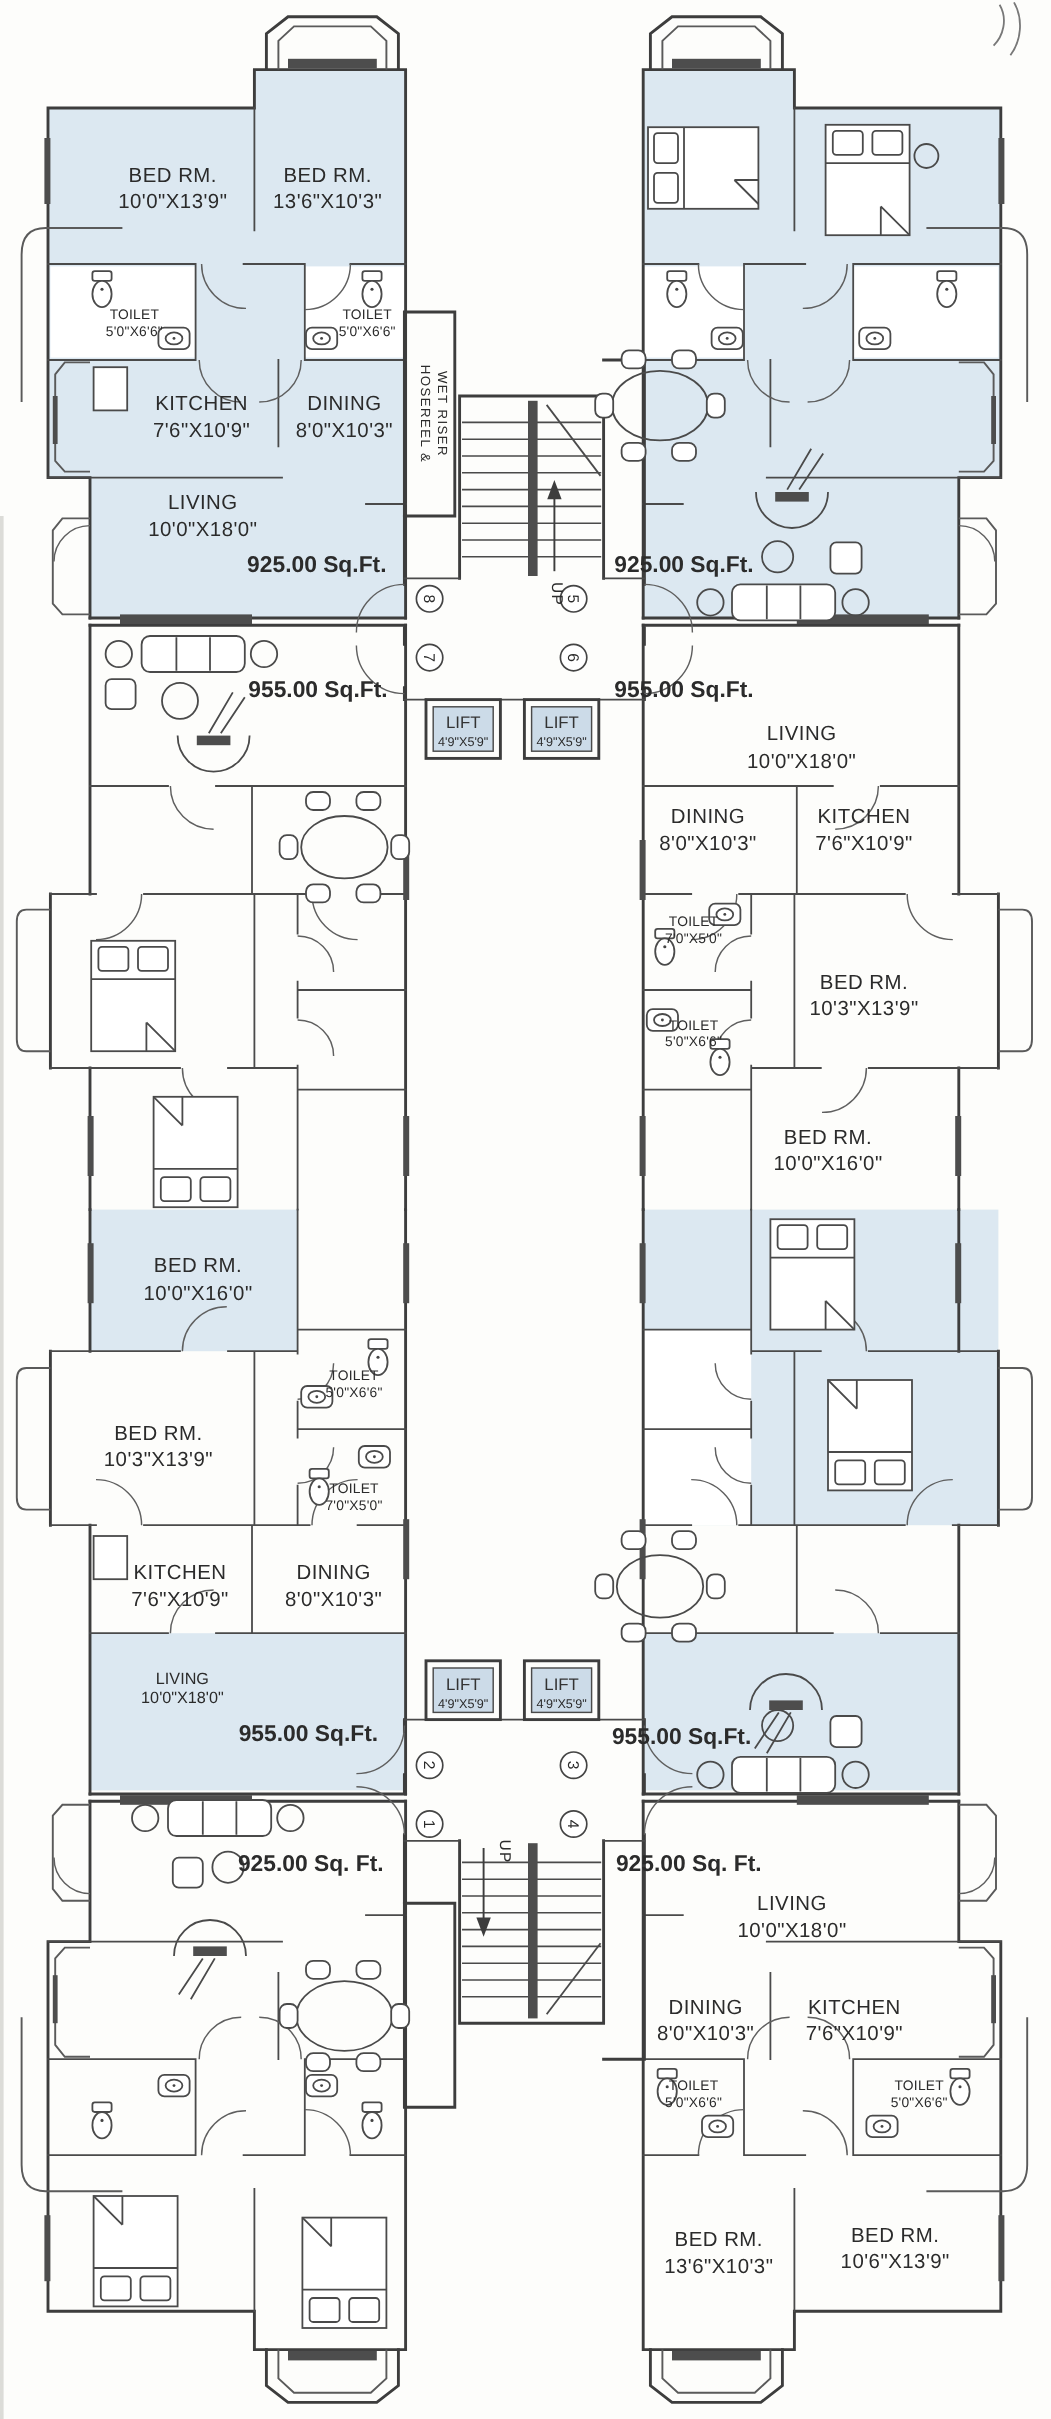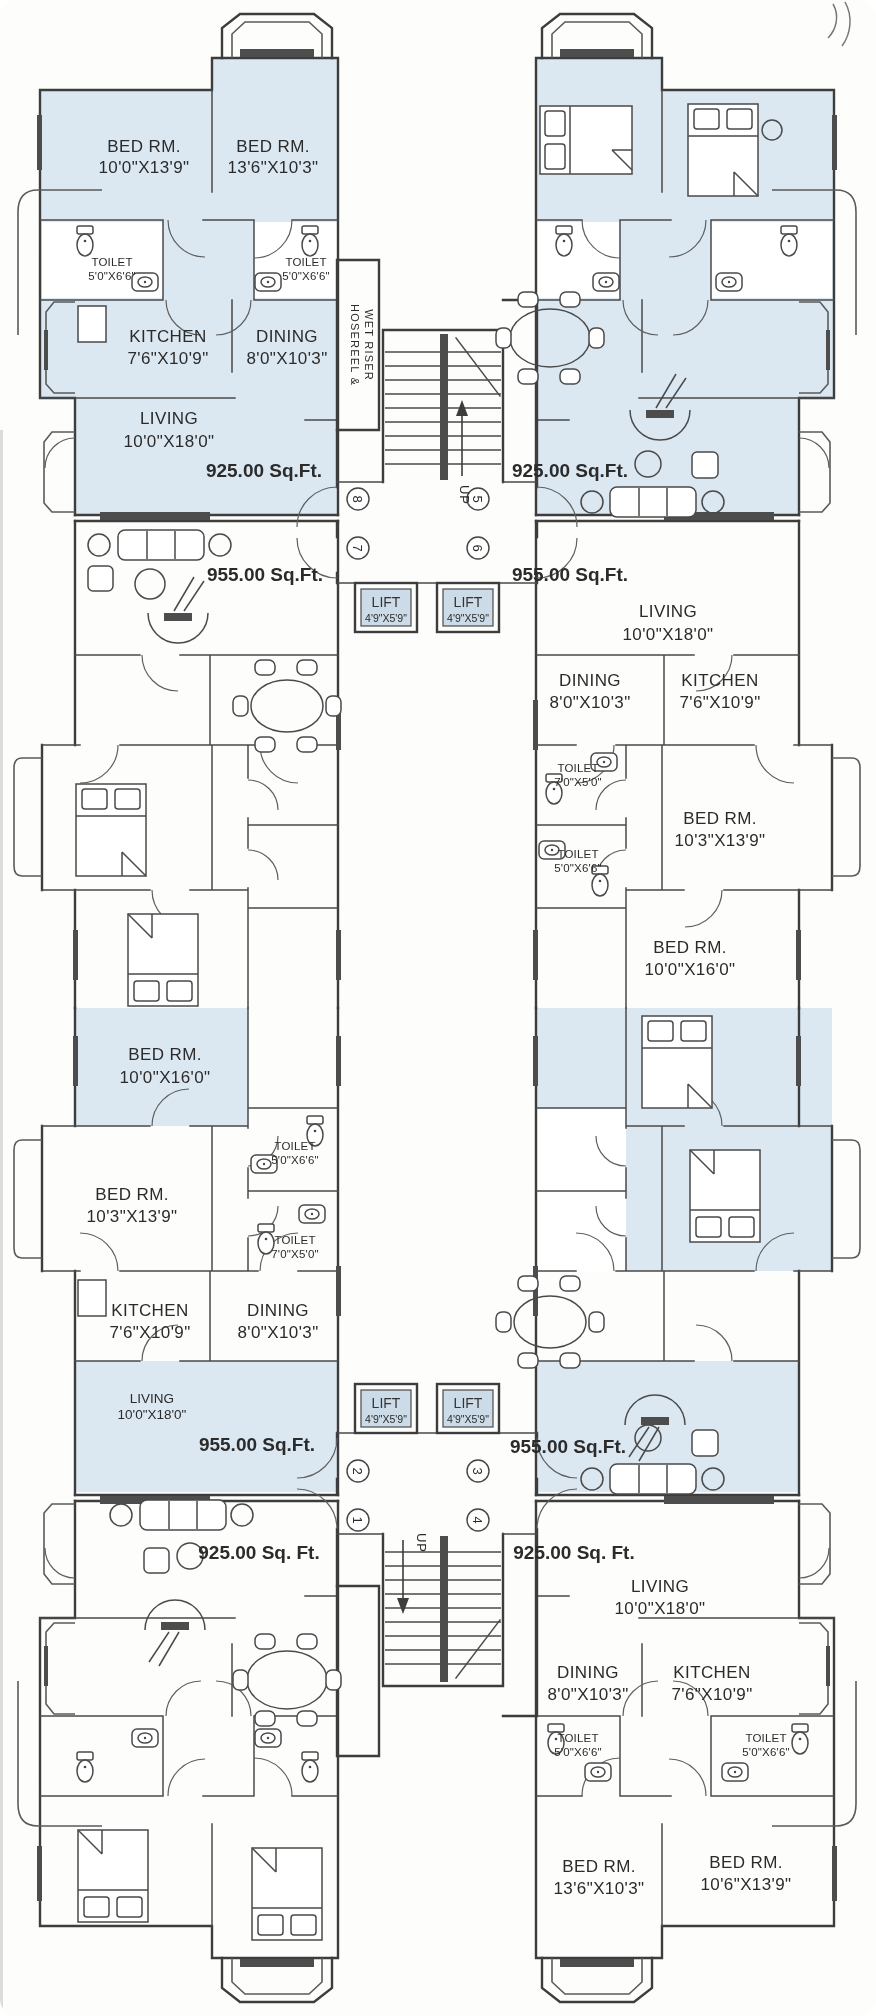--- a/index.html
+++ b/index.html
@@ -1,17 +1,17 @@
 <!DOCTYPE html>
 <html><head>
 <meta charset="utf-8">
 <style>
   html,body{margin:0;padding:0;background:#ffffff;}
   #stage{position:relative;width:876px;height:2016px;background:#fdfdfb;overflow:hidden;
-         font-family:"Liberation Sans", sans-serif;border-radius:17px;}
+         font-family:"Liberation Sans", sans-serif;}
   svg{display:block}
   .wall{fill:none;stroke:#3d3d3d;stroke-width:2.4;stroke-linecap:square}
   .wallthin{fill:none;stroke:#4a4a4a;stroke-width:1.5;stroke-linecap:square}
   .outline{fill:none;stroke:#5a5a5a;stroke-width:1.6}
   .arc{fill:none;stroke:#5f5f5f;stroke-width:1.2}
   .tread{fill:none;stroke:#4a4a4a;stroke-width:1.3}
   .furn{fill:#ffffff;stroke:#4a4a4a;stroke-width:1.5}
   .furnN{fill:none;stroke:#4a4a4a;stroke-width:1.5}
   .bar{fill:#4d4d4d;stroke:none}
   .blue{fill:#dce8f1;stroke:none}

